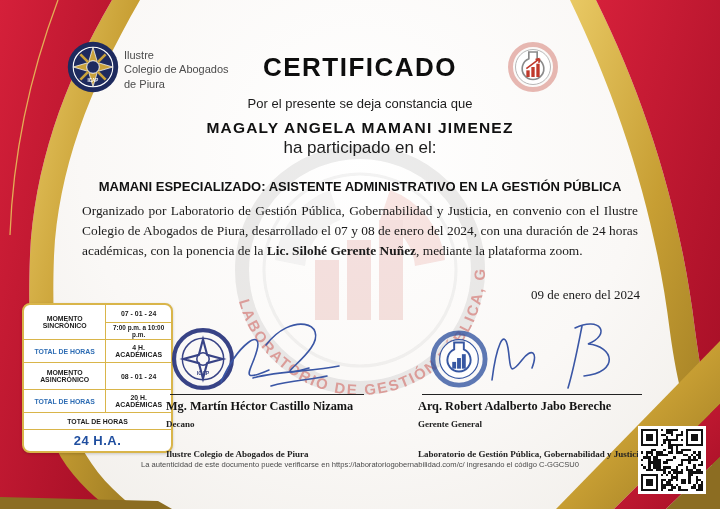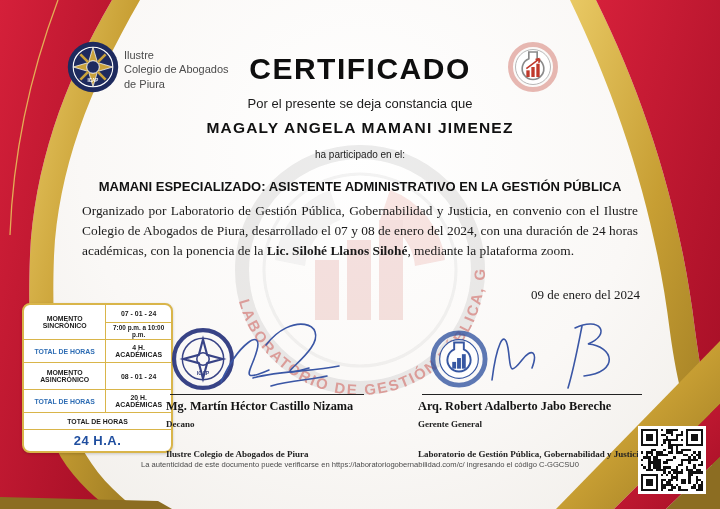--- a/index.html
+++ b/index.html
@@ -3,28 +3,28 @@
 <meta charset="utf-8">
 <style>
   html,body{margin:0;padding:0;}
   body{font-family:"Liberation Sans",sans-serif;background:#888;}
   #page{position:relative;width:720px;height:509px;overflow:hidden;
         background:radial-gradient(ellipse at 50% 30%, #ffffff 0%, #faf8f6 55%, #efece7 100%);}
   svg{display:block;}
   .abs{position:absolute;}
   
   .org-left{left:124px;top:48px;font-size:11px;line-height:1.3;color:#4c4c4c;}
-  .cert-title{left:0;right:0;top:52px;text-align:center;font-size:30px;font-weight:bold;
+  .cert-title{left:0;right:0;top:52px;text-align:center;font-size:26px;font-weight:bold;
               letter-spacing:1.5px;color:#0e0e0e;}
   .org-right{left:566px;top:47px;font-size:8.6px;font-weight:bold;line-height:1.55;color:#c62b2e;}
   
   .center-line{left:0;right:0;text-align:center;color:#1c1c1c;}
   .intro{top:96px;font-size:13px;}
   .recipient{top:119px;font-size:15.5px;font-weight:bold;letter-spacing:1.2px;color:#111;}
-  .participation{top:149px;font-size:10px;}
+  .participation{top:138px;font-size:17px;}
   .course{top:179px;font-size:13px;font-weight:bold;color:#111;}
   .paragraph{left:82px;width:556px;top:201px;font-family:"Liberation Serif",serif;
              font-size:13.4px;line-height:1.5;text-align:justify;color:#1a1a1a;}
   .issue-date{right:80px;top:287px;font-family:"Liberation Serif",serif;font-size:13px;color:#1a1a1a;}
   
   .sched{left:22px;top:303px;width:147px;background:#fff;border:2px solid #d9b54a;
          border-radius:8px;overflow:hidden;box-shadow:0 1px 3px rgba(0,0,0,.18);}
   .srow{display:flex;border-bottom:1px solid #d9b54a;}
   .srow:last-child{border-bottom:none;}
   .scell{display:flex;align-items:center;justify-content:center;text-align:center;
@@ -134,21 +134,21 @@
     <rect x="34" y="26" width="4" height="16" fill="#c0392b"></rect>
     <path d="M22,32 L38,20 M38,20 l-5,1 M38,20 l-1,5" stroke="#c0392b" stroke-width="2" fill="none"></path>
   </svg>
 
 
   <div class="abs center-line intro">Por el presente se deja constancia que</div>
   <div class="abs center-line recipient">MAGALY ANGELA MAMANI JIMENEZ</div>
   <div class="abs center-line participation">ha participado en el:</div>
   <div class="abs center-line course">MAMANI ESPECIALIZADO: ASISTENTE ADMINISTRATIVO EN LA GESTIÓN PÚBLICA</div>
 
-  <div class="abs paragraph"><span>Organizado por Laboratorio de Gestión Pública, Gobernabilidad y Justicia, en convenio con el Ilustre Colegio de Abogados de Piura, desarrollado el 07 y 08 de enero del 2024, con una duración de 24 horas académicas, con la ponencia de la </span><b>Lic. Silohé Llanos Silohé</b><span>, mediante la plataforma zoom.</span></div>
+  <div class="abs paragraph"><span>Organizado por Laboratorio de Gestión Pública, Gobernabilidad y Justicia, en convenio con el Ilustre Colegio de Abogados de Piura, desarrollado el 07 y 08 de enero del 2024, con una duración de 24 horas académicas, con la ponencia de la </span><b>Lic. Silohé Gerente Nuñez</b><span>, mediante la plataforma zoom.</span></div>
 
   <div class="abs issue-date">09 de enero del 2024</div>
 
   <div class="abs sched">
     <div class="srow h34">
       <div class="scell sleft">MOMENTO SINCRÓNICO</div>
       <div class="scell sright">
         <div class="sub">07 - 01 - 24</div>
         <div class="sub time">7:00 p.m. a 10:00 p.m.</div>
       </div>

